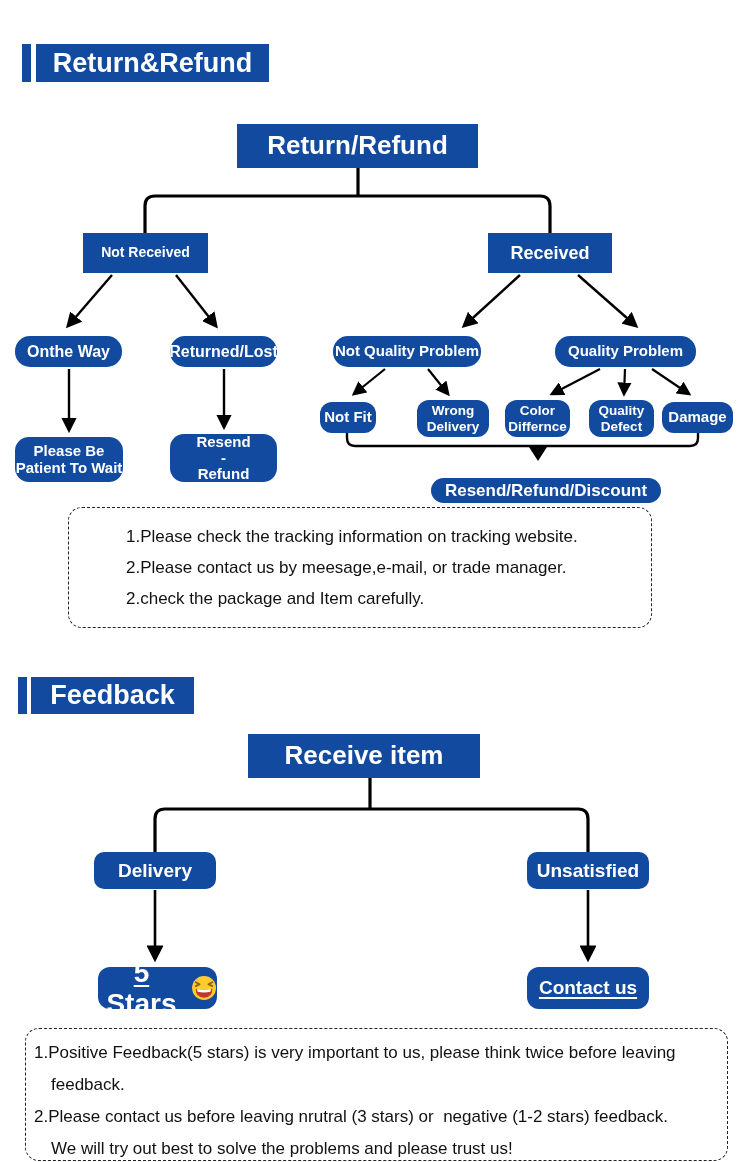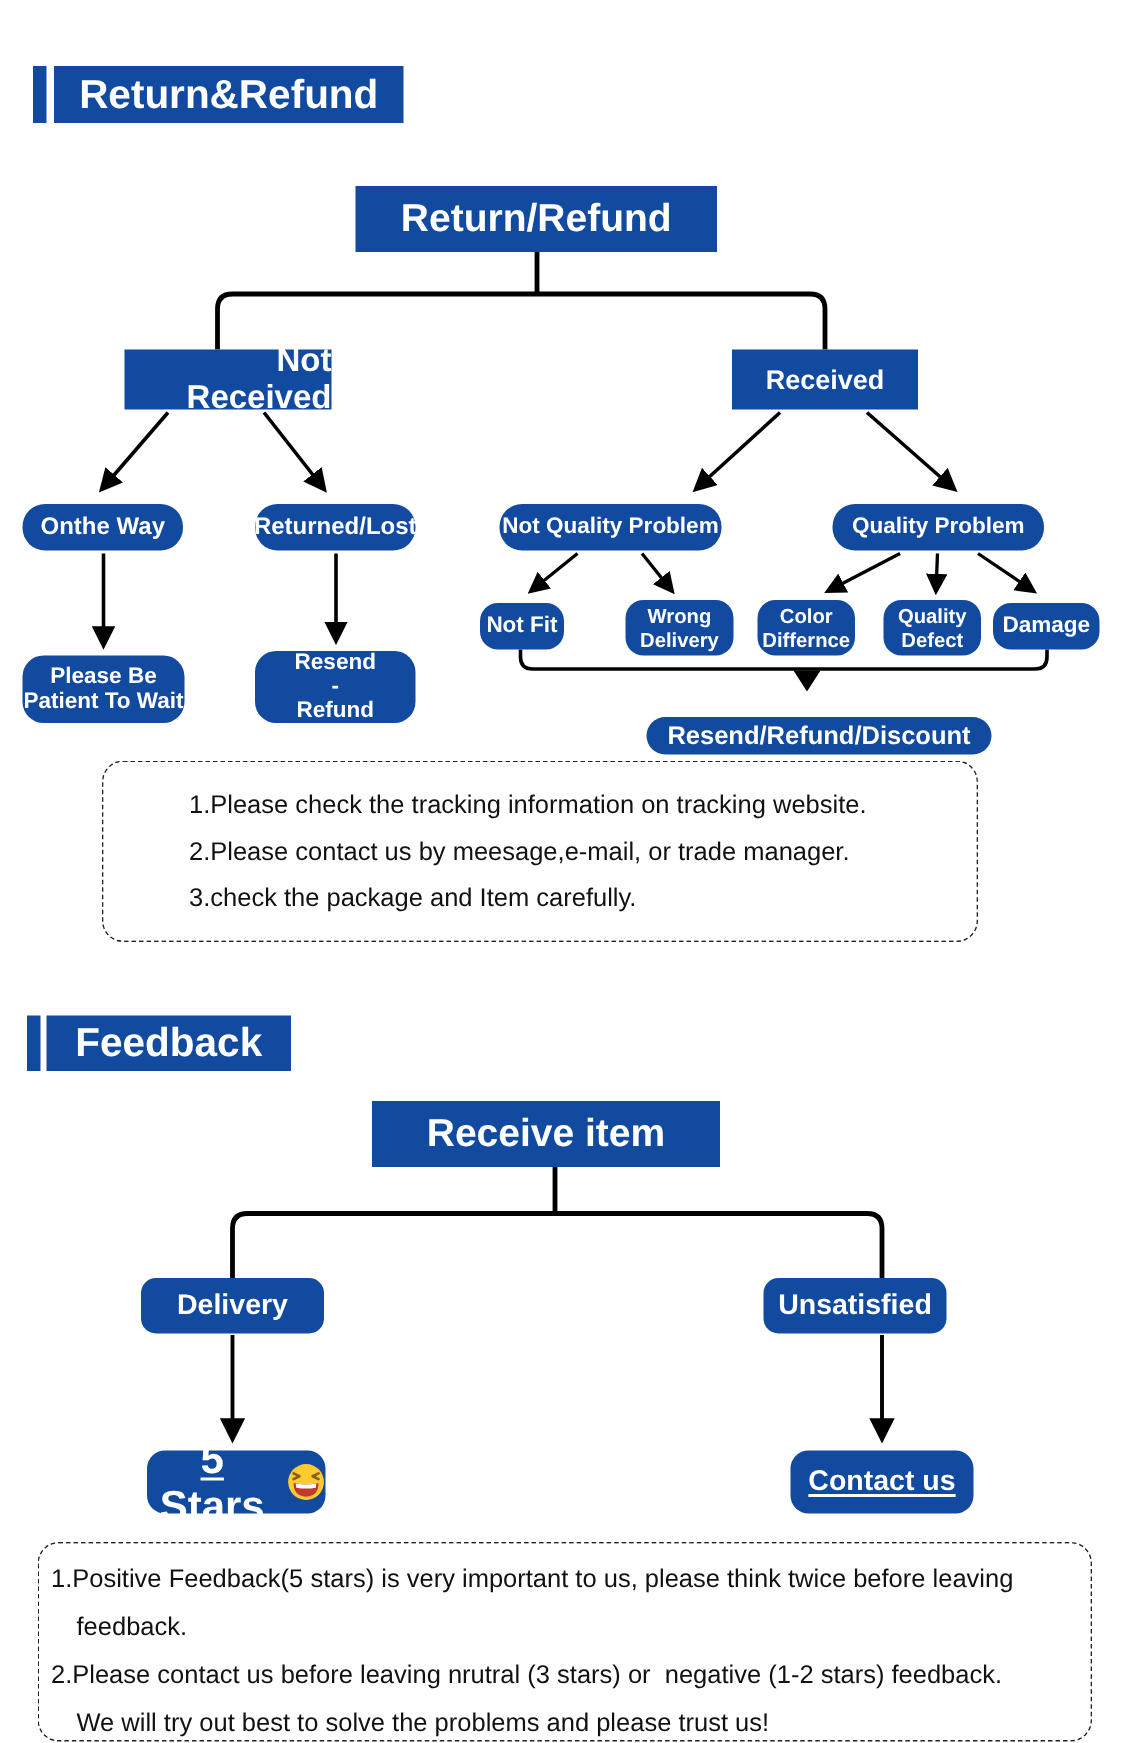--- a/index.html
+++ b/index.html
@@ -13,39 +13,39 @@
   
   .accent-bar { position:absolute; z-index:2; background:var(--blue); }
   .hdr { position:absolute; z-index:2; background:var(--blue); color:#fff; font-weight:bold;
          display:flex; align-items:center; justify-content:center; }
   .bar1 { left:22px; top:24px; width:9px; height:38px; }
   .hdr1 { left:36px; top:24px; width:233px; height:38px; font-size:27px; }
   .bar2 { left:18px; top:657px; width:9px; height:37px; }
   .hdr2 { left:31px; top:657px; width:163px; height:37px; font-size:27px; }
   
   .root1   { left:237px; top:104px; width:241px; height:44px; font-size:26px; }
-  .notrecv { left:83px;  top:213px; width:138px; height:40px; font-size:22px;text-align:right; }
+  .notrecv { left:83px;  top:213px; width:125px; height:40px; font-size:14px;text-align:right; }
   .recv    { left:488px; top:213px; width:124px; height:40px; font-size:18px; }
   .pill { border-radius:15px; }
   .ontheway  { left:15px;  top:316px; width:107px; height:31px; font-size:16px; }
   .retlost   { left:170px; top:316px; width:107px; height:31px; font-size:16px; }
   .nqp       { left:333px; top:316px; width:148px; height:31px; font-size:15px;text-align:center; }
   .qp        { left:555px; top:316px; width:141px; height:31px; font-size:15px; }
   .notfit    { left:320px; top:382px; width:56px;  height:31px; font-size:15px; border-radius:12px; }
   .wrongdel  { left:417px; top:380px; width:72px;  height:37px; font-size:13.5px; border-radius:12px; }
   .colordiff { left:505px; top:380px; width:65px;  height:37px; font-size:13.5px; border-radius:12px; }
   .qdefect   { left:589px; top:380px; width:65px;  height:37px; font-size:13.5px; border-radius:12px; }
   .damage    { left:662px; top:382px; width:71px;  height:31px; font-size:15px; border-radius:12px; }
   .pleasewait{ left:15px;  top:417px; width:108px; height:45px; font-size:15px; border-radius:14px; }
   .resend    { left:170px; top:414px; width:107px; height:48px; font-size:15px; border-radius:14px; line-height:1.05; }
   .resolution{ left:431px; top:458px; width:230px; height:25px; font-size:17px; border-radius:13px; }
   
   .root2     { left:248px; top:714px; width:232px; height:44px; font-size:26px; }
   .satisfied { left:94px;  top:832px; width:122px; height:37px; font-size:19px; border-radius:10px; }
-  .unsatisfd { left:509px; top:832px; width:122px; height:37px; font-size:19px; border-radius:10px; }
+  .unsatisfd { left:527px; top:832px; width:122px; height:37px; font-size:19px; border-radius:10px; }
   .fivestars { left:98px;  top:947px; width:119px; height:42px; font-size:28px; border-radius:12px; gap:6px; }
   .contactus { left:527px; top:947px; width:122px; height:42px; font-size:19px; border-radius:12px; }
   .ulink { text-decoration:underline; text-underline-offset:3px; text-decoration-thickness:2px; }
   
   .notebox { position:absolute; z-index:2; border:1.5px dashed #222; border-radius:14px;
              box-sizing:border-box; color:#111; background:#fff; }
   .nb1 { left:68px; top:487px; width:584px; height:121px; padding:13px 8px 0 57px; }
   .nb1 .note-line { font-size:17px; line-height:31px; white-space:pre-wrap; }
   .nb2 { left:25px; top:1008px; width:703px; height:133px; padding:8px 10px 0 8px; }
   .nb2 .note-line { font-size:17px; line-height:32px; white-space:pre-wrap; }
@@ -109,21 +109,21 @@
   <div class="node pleasewait">Please Be
 Patient To Wait</div>
   <div class="node resend">Resend
 -
 Refund</div>
   <div class="node resolution">Resend/Refund/Discount</div>
 
   <div class="notebox nb1">
     <div class="note-line">1.Please check the tracking information on tracking website.</div>
     <div class="note-line">2.Please contact us by meesage,e-mail, or trade manager.</div>
-    <div class="note-line">3.check the package and Item carefully.</div>
+    <div class="note-line">2.check the package and Item carefully.</div>
   </div>
 
   <div class="accent-bar bar2"></div>
   <div class="hdr hdr2">Feedback</div>
 
   <div class="node root2">Receive item</div>
   <div class="node satisfied">Delivery</div>
   <div class="node unsatisfd">Unsatisfied</div>
 
   <div class="node fivestars">

